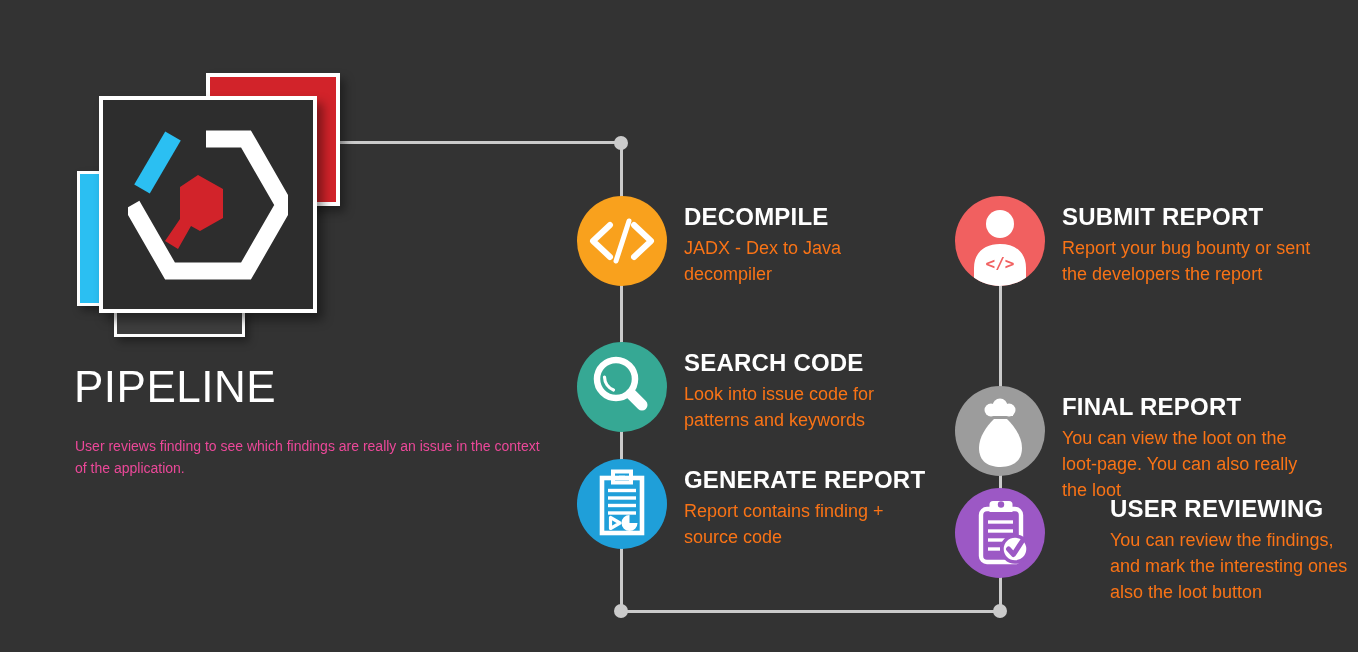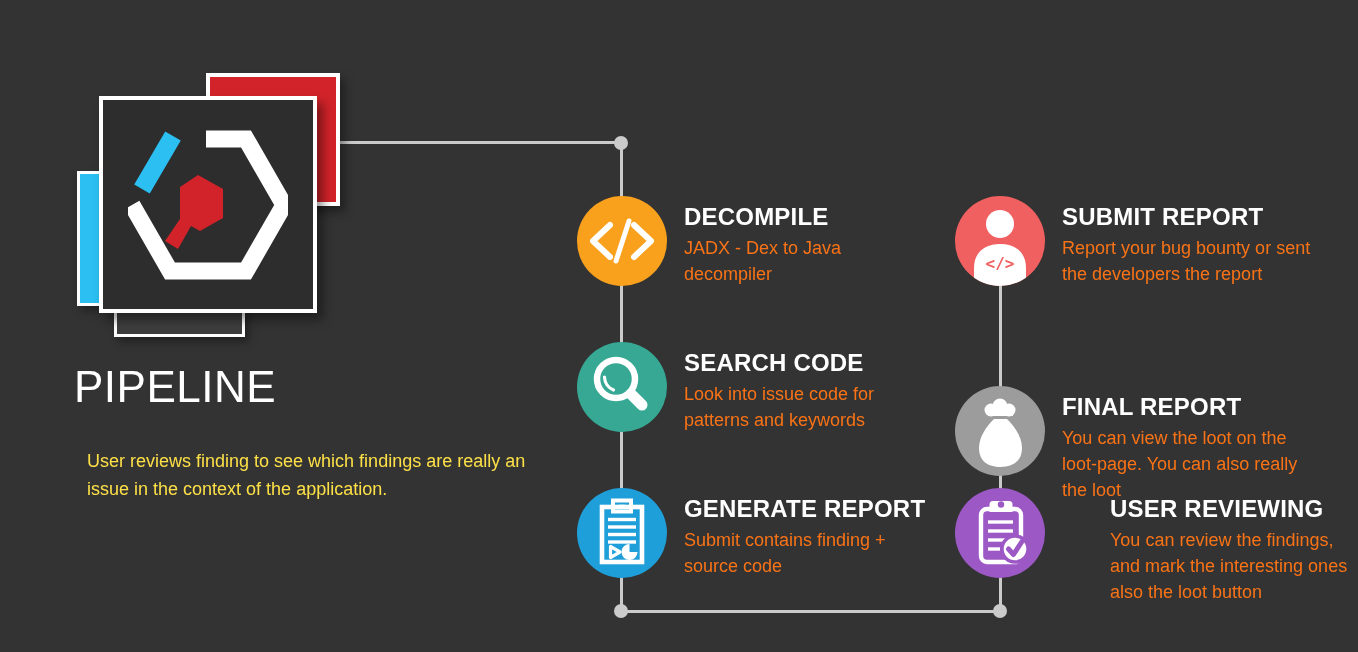--- a/index.html
+++ b/index.html
@@ -12,21 +12,21 @@
   .logo-cyan-bar{left:77px;top:171px;width:25px;height:135px;background:#2BBFF2;border:3px solid #fff;z-index:1;box-shadow:4px 5px 8px rgba(0,0,0,0.35);}
   .logo-bottom-bar{left:114px;top:308px;width:131px;height:29px;background:#3E3E3E;border:3px solid #fff;z-index:1;box-shadow:4px 5px 8px rgba(0,0,0,0.35);}
   .logo-main-square{left:99px;top:96px;width:218px;height:217px;background:#2D2D2D;border:4px solid #fff;z-index:3;display:flex;align-items:center;justify-content:center;box-shadow:6px 7px 10px rgba(0,0,0,0.42);}
 
   
   .conn{position:absolute;background:#CBCBCB;z-index:0;}
   .dot{position:absolute;width:14px;height:14px;border-radius:50%;background:#CBCBCB;z-index:1;}
 
   
   .page-title{position:absolute;left:74px;top:362px;margin:0;color:#fff;font-size:44px;font-weight:400;letter-spacing:0.5px;}
-  .page-subtitle{position:absolute;left:75px;top:436px;margin:12px;color:#fde047;font-size:18px;line-height:1.55;max-width:470px;}
+  .page-subtitle{position:absolute;left:75px;top:436px;margin:0;color:#ec4899;font-size:14px;line-height:1.55;max-width:470px;}
 
   
   .step{position:absolute;display:flex;align-items:flex-start;z-index:2;}
   .circle{width:90px;height:90px;border-radius:50%;flex:0 0 90px;display:flex;align-items:center;justify-content:center;}
   .circle svg{display:block;}
   .step-text{margin-left:17px;padding-top:7px;}
   .step-title{color:#fff;font-size:24px;font-weight:700;line-height:28px;margin:0 0 5px 0;letter-spacing:0.2px;}
   .step-desc{color:#f97316;font-size:18px;line-height:1.44;margin:0;}
   .w-col1{width:250px;}
   .w-col2{width:256px;}
@@ -79,37 +79,37 @@
         <path d="M27.5 35 a14.5 14.5 0 0 0 9 13" fill="none" stroke="#fff" stroke-width="3.2" stroke-linecap="round"></path>
         <line x1="54" y1="52" x2="65" y2="63" stroke="#fff" stroke-width="11" stroke-linecap="round"></line>
       </svg>
     </div>
     <div class="step-text">
       <h2 class="step-title">SEARCH CODE</h2>
       <p class="step-desc w-col1">Look into issue code for patterns and keywords</p>
     </div>
   </div>
 
-  <div class="step" style="left:577px;top:488px;">
+  <div class="step" style="left:577px;top:459px;">
     <div class="circle" style="background-color: rgb(31, 159, 217); color: rgb(31, 159, 217);">
       <svg width="90" height="90" viewBox="0 0 90 90">
         <rect x="25" y="19" width="40" height="55" fill="none" stroke="#fff" stroke-width="4.6"></rect>
         <rect x="36" y="12.5" width="18" height="11" fill="none" stroke="#fff" stroke-width="4"></rect>
         <line x1="42" y1="18" x2="48" y2="18" stroke="#fff" stroke-width="2.6"></line>
         <line x1="31" y1="31.5" x2="59" y2="31.5" stroke="#fff" stroke-width="3.4"></line>
         <line x1="31" y1="39" x2="59" y2="39" stroke="#fff" stroke-width="3.4"></line>
         <line x1="31" y1="46.5" x2="59" y2="46.5" stroke="#fff" stroke-width="3.4"></line>
         <line x1="31" y1="54" x2="59" y2="54" stroke="#fff" stroke-width="3.4"></line>
         <path d="M33.5 58.5 L33.5 69.5 L43 64 Z" fill="none" stroke="#fff" stroke-width="3.2" stroke-linejoin="round"></path>
         <path d="M52.5 64 L52.5 56 A8 8 0 1 0 60.5 64 Z" fill="#fff"></path>
       </svg>
     </div>
     <div class="step-text">
       <h2 class="step-title">GENERATE REPORT</h2>
-      <p class="step-desc w-col1">Submit contains finding + source code</p>
+      <p class="step-desc w-col1">Report contains finding + source code</p>
     </div>
   </div>
 
   <div class="step" style="left:955px;top:196px;">
     <div class="circle" style="overflow: hidden; background-color: rgb(241, 96, 96); color: rgb(241, 96, 96);">
       <svg width="90" height="90" viewBox="0 0 90 90">
         <circle cx="45" cy="28" r="14" fill="#fff"></circle>
         <path d="M19 90 L19 72 C19 56 30 48 45 48 C60 48 71 56 71 72 L71 90 Z" fill="#fff"></path>
         <text x="45" y="73" text-anchor="middle" font-size="16" font-weight="bold" font-family="DejaVu Sans Mono, monospace" fill="currentColor">&lt;/&gt;</text>
       </svg>

